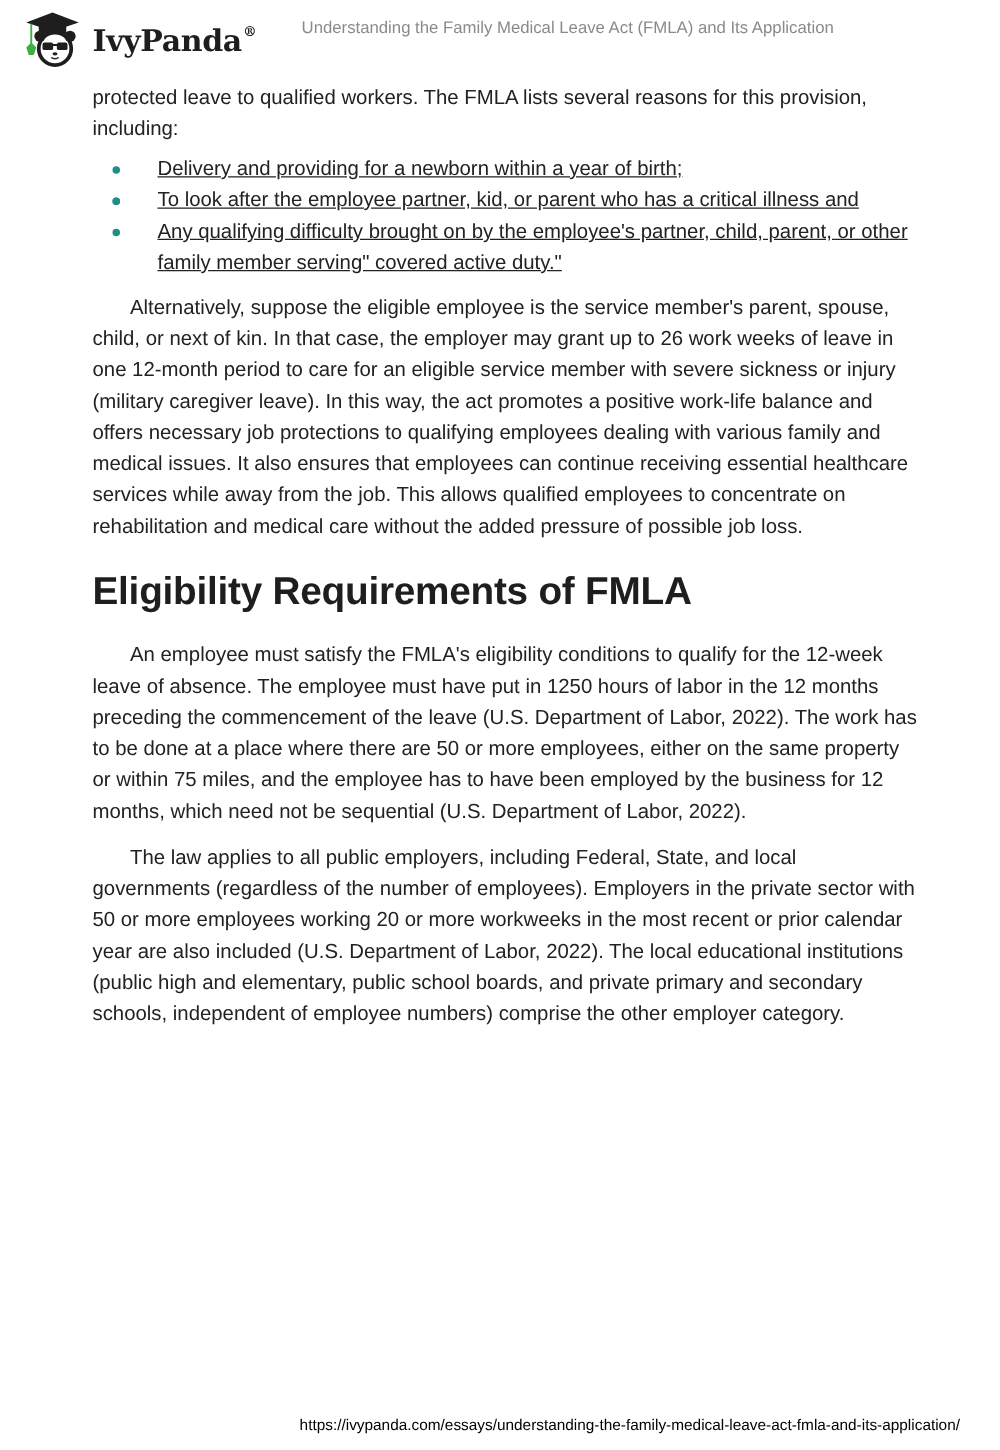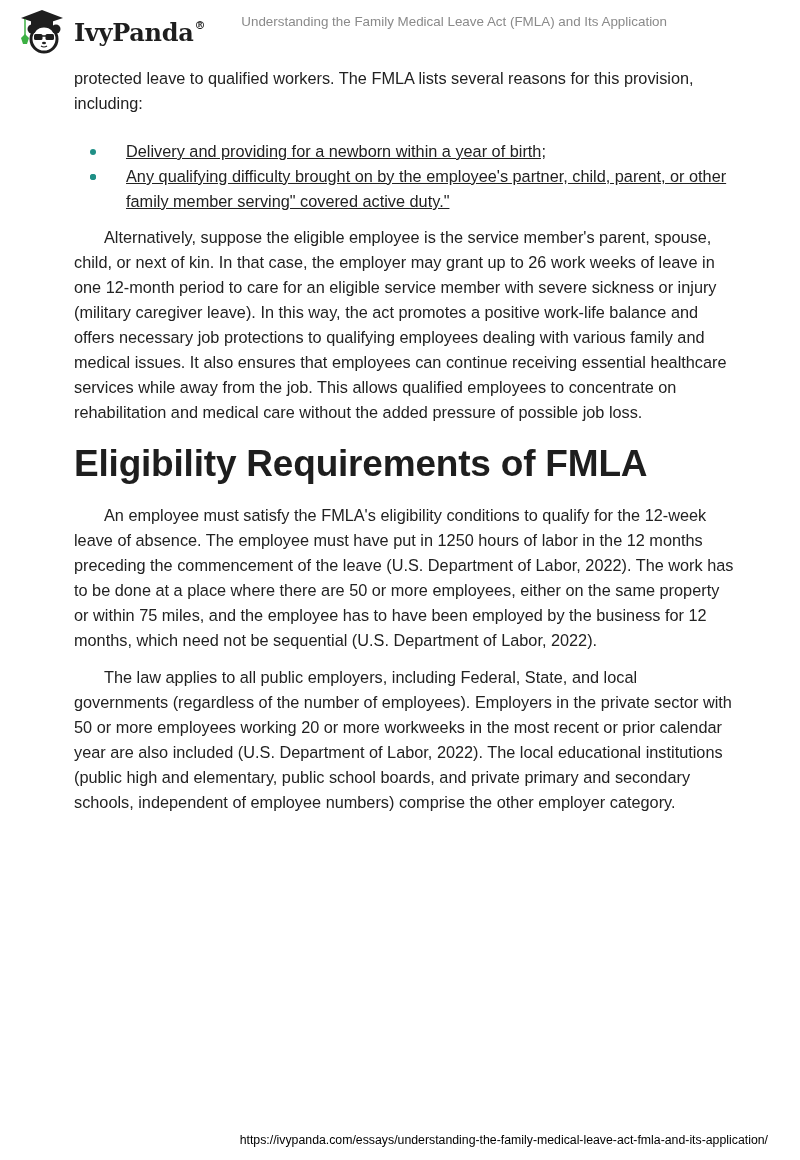--- a/index.html
+++ b/index.html
@@ -7,28 +7,28 @@
            font-family: "Liberation Sans", sans-serif; color: #222222; }
     .header { position: absolute; left: 0; top: 0; width: 700px; height: 58px; }
     .logo { position: absolute; left: 17px; top: 8px; display: flex; align-items: center; }
     .logo svg { display: block; }
     .logo-text { font-family: "DejaVu Serif", serif; font-weight: bold; font-size: 24px; color: #1e1e1e;
                  margin-left: 7px; letter-spacing: -0.3px; position: relative; top: 1px; }
     .logo-text sup { font-size: 11px; position: relative; top: -3px; margin-left: 1px; }
     .doc-title { position: absolute; right: 33px; top: 14px; font-size: 13.4px; color: #8a8a8a; }
     .content { position: absolute; left: 74px; top: 66px; width: 660px; font-size: 16.3px; line-height: 25px; }
     p { margin: 0; }
-    .p-first { margin-bottom: 23px; }
+    .p-first { margin-bottom: 7px; }
     ul.reasons { list-style: none; margin: 0 0 11px 0; padding: 0; }
     ul.reasons li { position: relative; padding-left: 52px; text-decoration: underline; }
     ul.reasons li .bullet { position: absolute; left: 16px; top: 10px; width: 6px; height: 6px;
                             border-radius: 50%; background: #1f8f86; }
     .indent { text-indent: 30px; }
     .para { margin-bottom: 12px; }
-    h2 { font-size: 37px; font-weight: bold; color: #1e1e1e; margin: 22px 0 22px 0; line-height: 34px; letter-spacing: -0.2px; }
+    h2 { font-size: 31px; font-weight: bold; color: #1e1e1e; margin: 22px 0 22px 0; line-height: 34px; letter-spacing: -0.2px; }
     .footer-url { position: absolute; right: 32px; top: 1133px; font-size: 12.3px; color: #000000; }
   </style>
 </head>
 <body>
 
 <div class="header">
   <div class="logo">
     <svg width="50" height="46" viewBox="0 0 50 46">
 
       <polygon points="4,10 25,2 46,10 25,17" fill="#1e1e1e"></polygon>
@@ -52,20 +52,21 @@
   </div>
   <div class="doc-title">Understanding the Family Medical Leave Act (FMLA) and Its Application</div>
 </div>
 
 <div class="content">
   <p class="p-first">protected leave to qualified workers. The FMLA lists several reasons for this provision, including:</p>
 
   <ul class="reasons">
     <li><span class="bullet" style="background: rgb(31, 143, 134);"></span><span>Delivery and providing for a newborn within a year of birth;</span></li>
     <li><span class="bullet" style="background: rgb(31, 143, 134);"></span></li>
+    <li><span class="bullet" style="background: rgb(31, 143, 134);"></span><span>To look after the employee partner, kid, or parent who has a critical illness and</span></li>
     <li><span class="bullet" style="background: rgb(31, 143, 134);"></span><span>Any qualifying difficulty brought on by the employee's partner, child, parent, or other family member serving" covered active duty."</span></li>
   </ul>
 
   <p class="indent para">Alternatively, suppose the eligible employee is the service member's parent, spouse, child, or next of kin. In that case, the employer may grant up to 26 work weeks of leave in one 12-month period to care for an eligible service member with severe sickness or injury (military caregiver leave). In this way, the act promotes a positive work-life balance and offers necessary job protections to qualifying employees dealing with various family and medical issues. It also ensures that employees can continue receiving essential healthcare services while away from the job. This allows qualified employees to concentrate on rehabilitation and medical care without the added pressure of possible job loss.</p>
 
   <h2>Eligibility Requirements of FMLA</h2>
 
   <p class="indent para">An employee must satisfy the FMLA's eligibility conditions to qualify for the 12-week leave of absence. The employee must have put in 1250 hours of labor in the 12 months preceding the commencement of the leave (U.S. Department of Labor, 2022). The work has to be done at a place where there are 50 or more employees, either on the same property or within 75 miles, and the employee has to have been employed by the business for 12 months, which need not be sequential (U.S. Department of Labor, 2022).</p>
 
   <p class="indent para">The law applies to all public employers, including Federal, State, and local governments (regardless of the number of employees). Employers in the private sector with 50 or more employees working 20 or more workweeks in the most recent or prior calendar year are also included (U.S. Department of Labor, 2022). The local educational institutions (public high and elementary, public school boards, and private primary and secondary schools, independent of employee numbers) comprise the other employer category.</p>

